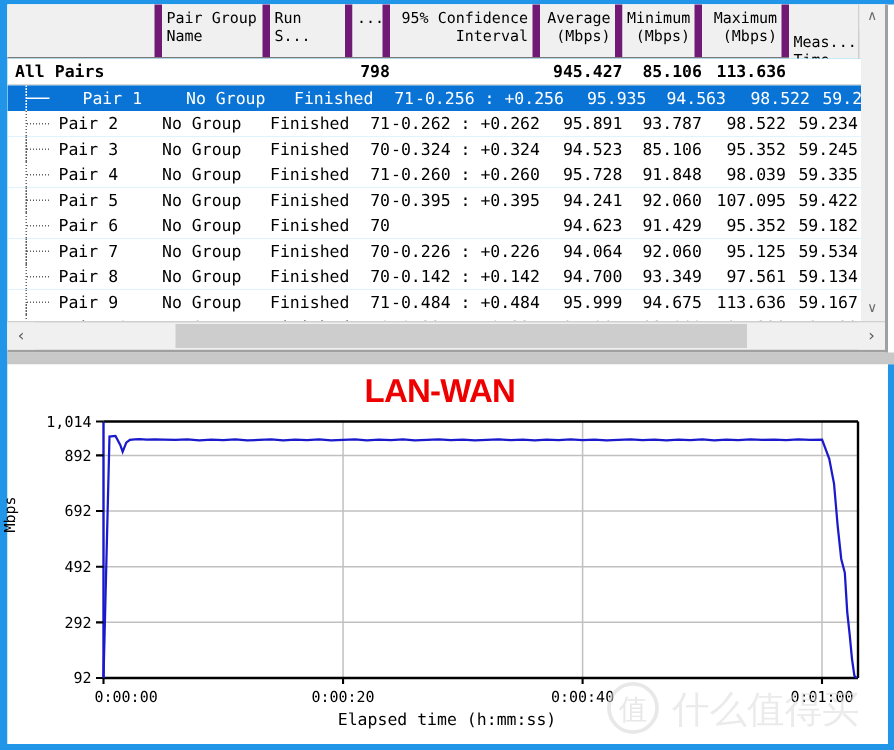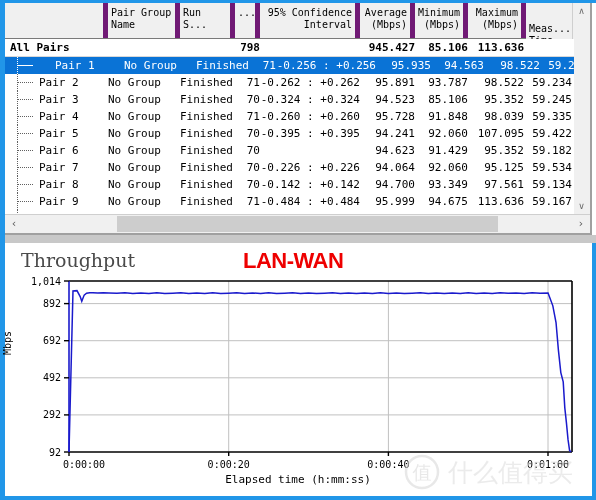--- a/index.html
+++ b/index.html
@@ -287,21 +287,20 @@
     <div class="hscroll">
       <div class="hs-l">‹</div>
       <div class="hs-thumb"></div>
       <div class="hs-r">›</div>
     </div>
   </div>
 
   <div class="gap"></div>
 
   <div class="chart-panel">
-    <div class="chart-title">Throughput</div>
     <div class="chart-sub">LAN-WAN</div>
     <div class="plot" id="plot">
         <svg width="596" height="253">
           <line x1="64" y1="60.6" x2="567" y2="60.6" stroke="#c0c0c0" stroke-width="1"></line>
           <line x1="64" y1="97.7" x2="567" y2="97.7" stroke="#c0c0c0" stroke-width="1"></line>
           <line x1="64" y1="134.8" x2="567" y2="134.8" stroke="#c0c0c0" stroke-width="1"></line>
           <line x1="64" y1="171.9" x2="567" y2="171.9" stroke="#c0c0c0" stroke-width="1"></line>
           <line x1="223.7" y1="38" x2="223.7" y2="209" stroke="#c0c0c0" stroke-width="1"></line>
           <line x1="383.4" y1="38" x2="383.4" y2="209" stroke="#c0c0c0" stroke-width="1"></line>
           <line x1="543.0" y1="38" x2="543.0" y2="209" stroke="#c0c0c0" stroke-width="1"></line>

